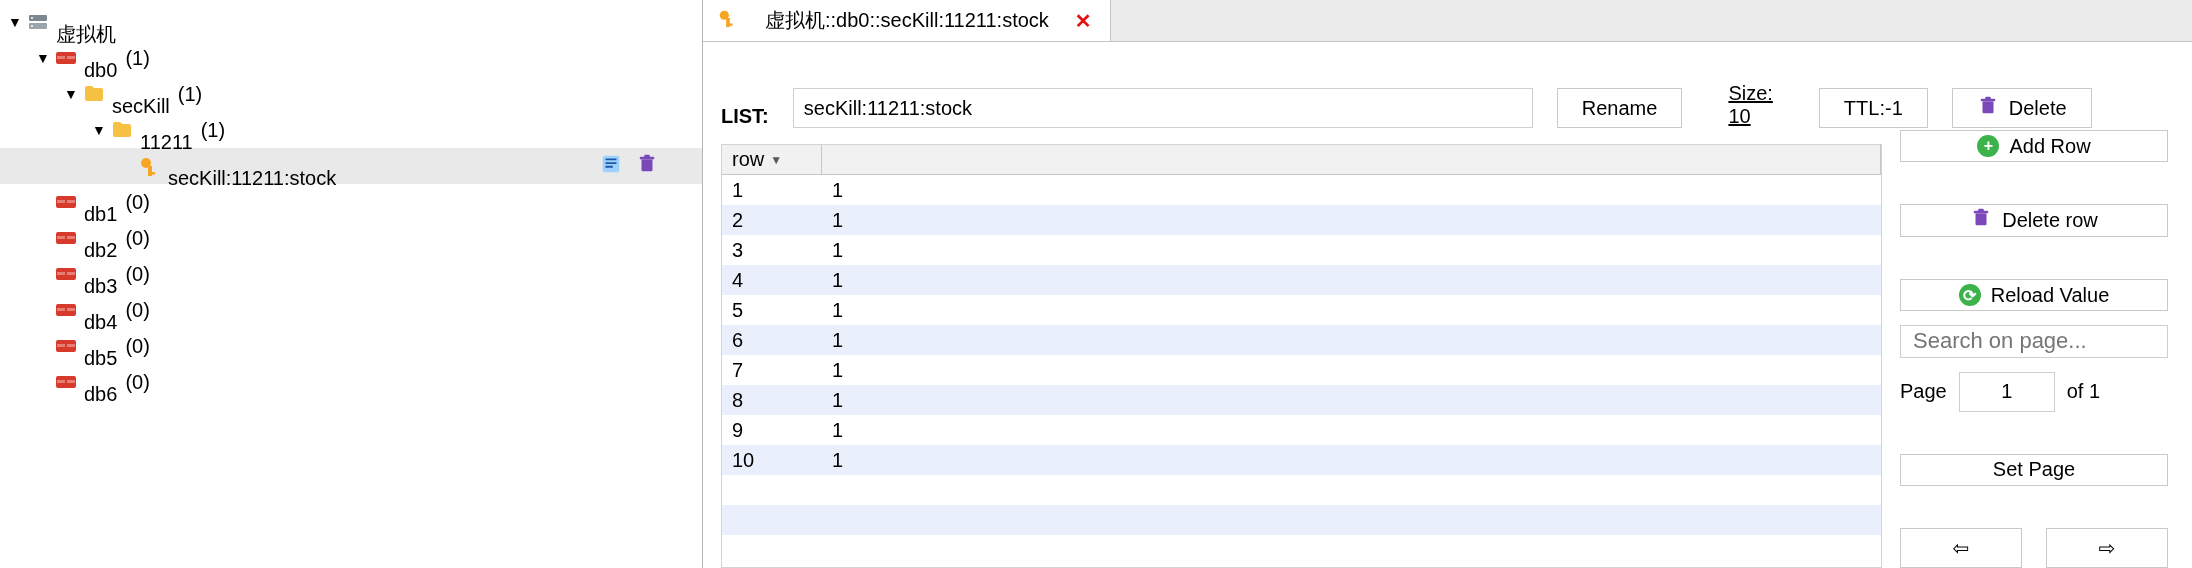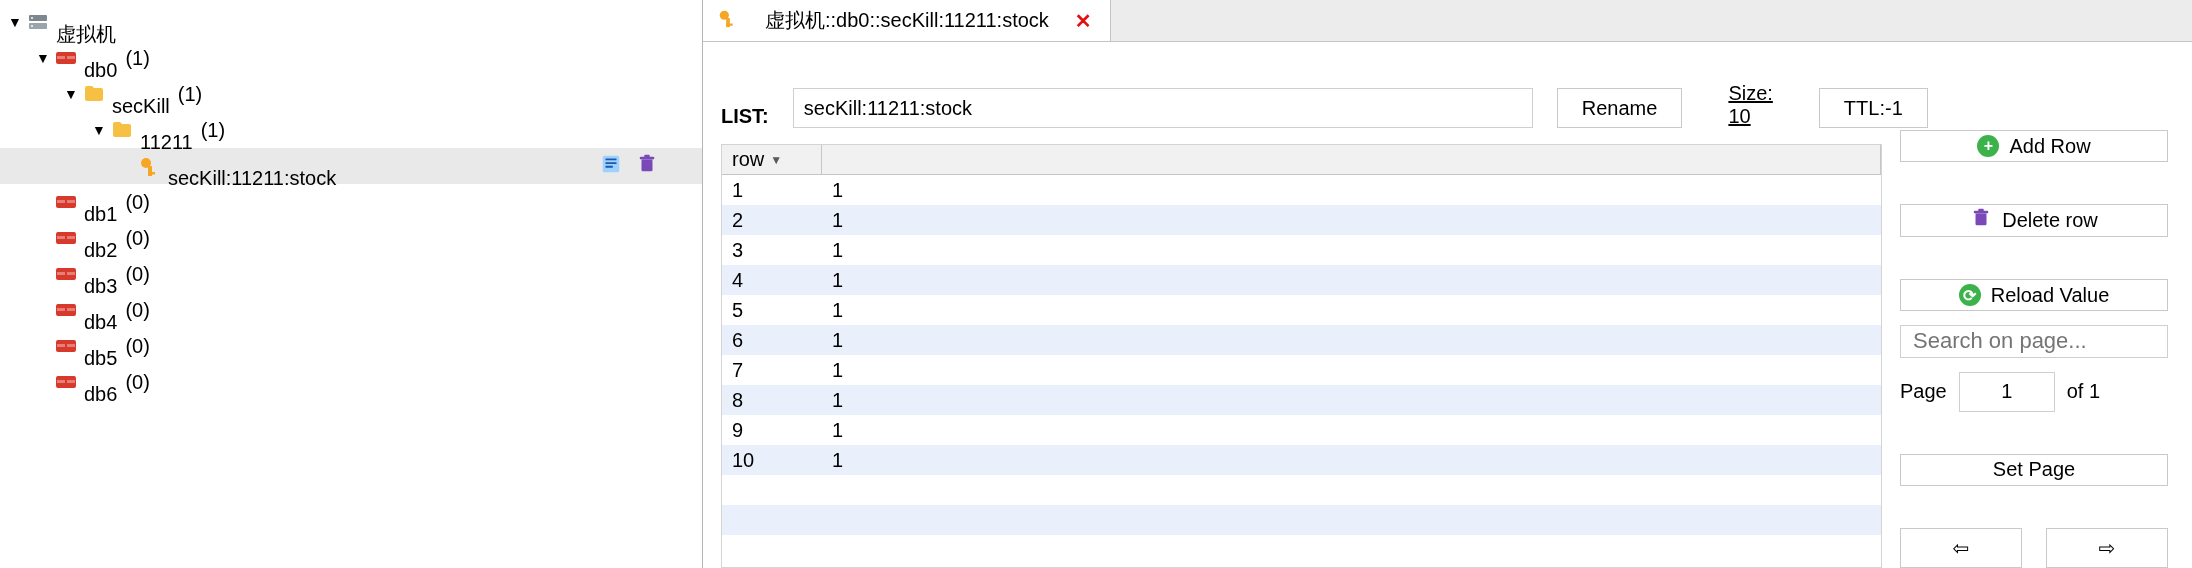--- a/index.html
+++ b/index.html
@@ -243,20 +243,28 @@
       <div class="keybar">
         <span class="lbl">LIST:</span>
         <input class="keyname" value="secKill:11211:stock" style="">
         <button class="btn">
             <span>Rename</span>
           </button>
         <span class="size-text">Size: 10</span>
         <button class="btn">
             <span>TTL:-1</span>
           </button>
+        <button class="btn">
+          <span><svg class="svg-icon small" viewBox="0 0 24 24">
+                <rect x="6" y="7" width="12" height="13" rx="1.5" fill="#7a49b7"></rect>
+                <rect x="4" y="4" width="16" height="3" rx="1.5" fill="#7a49b7"></rect>
+                <rect x="9" y="2" width="6" height="3" rx="1" fill="#7a49b7"></rect>
+              </svg></span>
+          <span>Delete</span>
+        </button>
       </div>
 
       <div class="table">
         <div class="thead">
           <div class="th col-row">
               <span>row</span>
               <span class="sort-ind">▼</span>
             </div>
           <div class="th col-rest"></div>
         </div>

